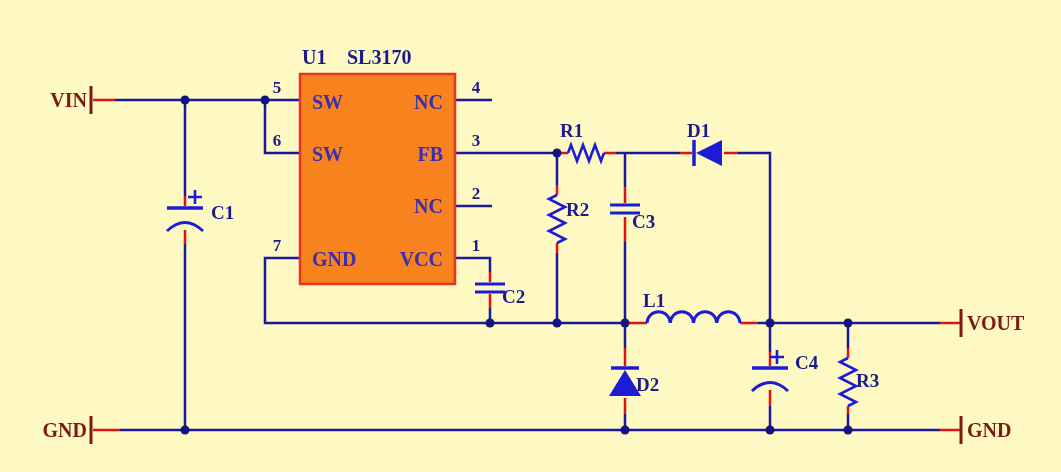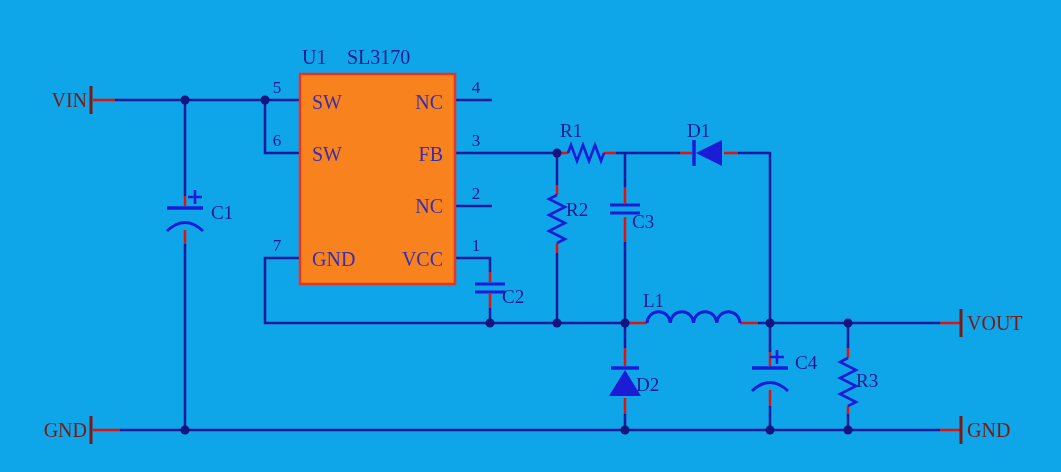--- a/index.html
+++ b/index.html
@@ -1,19 +1,20 @@
 <!DOCTYPE html>
 <html><head>
 <meta charset="utf-8">
 <style>
   html,body{margin:0;padding:0;background:#ffffff;}
   .canvas{
-    width:1061px;height:472px;position:relative;background:#0ea5e9;
+    width:1061px;height:472px;position:relative;background:#fef9c3;
     font-family:"Liberation Serif", serif;
     overflow:hidden;
+    font-weight:bold;
   }
   svg{display:block;}
   text{font-family:"Liberation Serif", serif;}
   .port-text{fill:#7B1A14;font-size:20px;}
   .pin-num{fill:#1A1A8C;font-size:17px;text-anchor:middle;}
   .ic-label{fill:#3A2EAC;font-size:20px;}
   .comp-label{fill:#1A1A8C;font-size:19px;}
   .title-text{fill:#1A1A8C;font-size:20px;}
 </style>
 </head>

